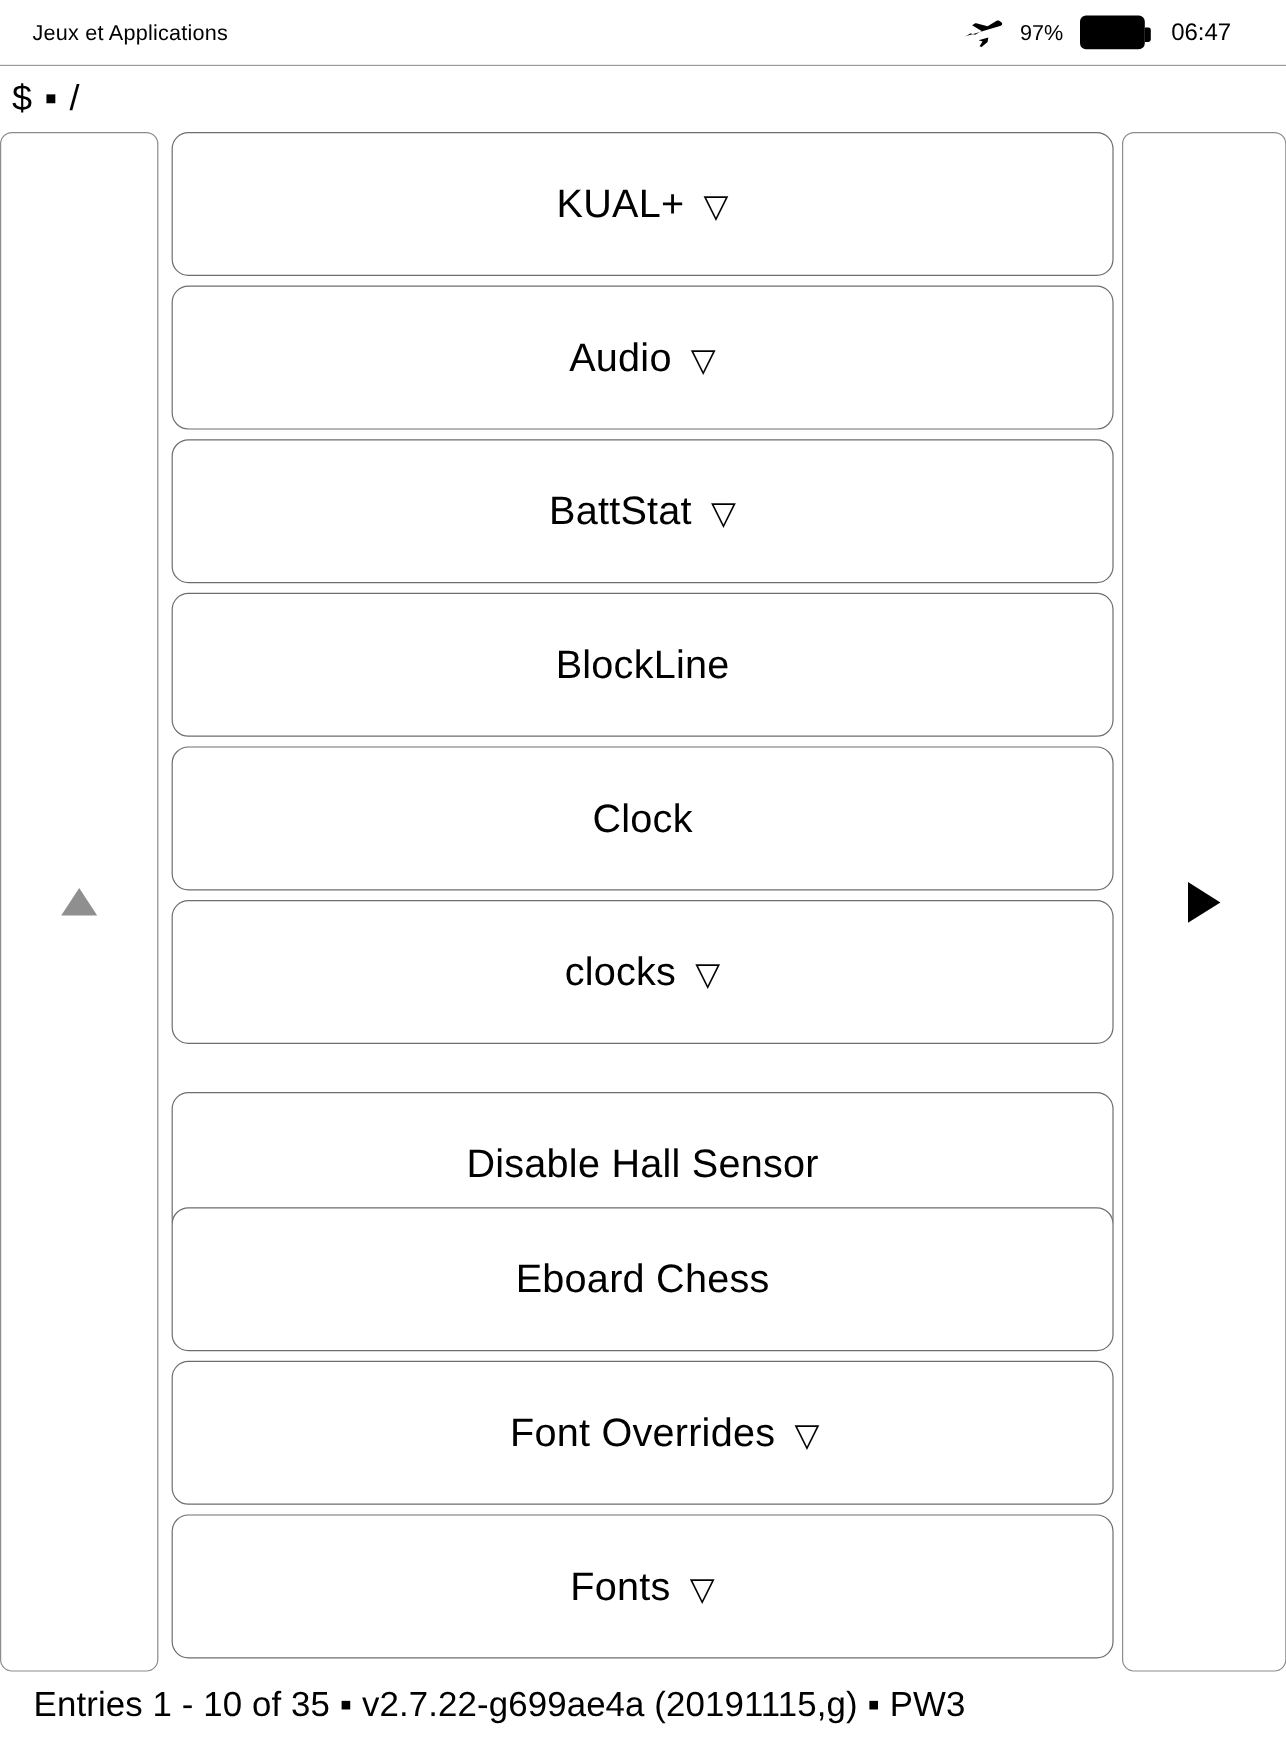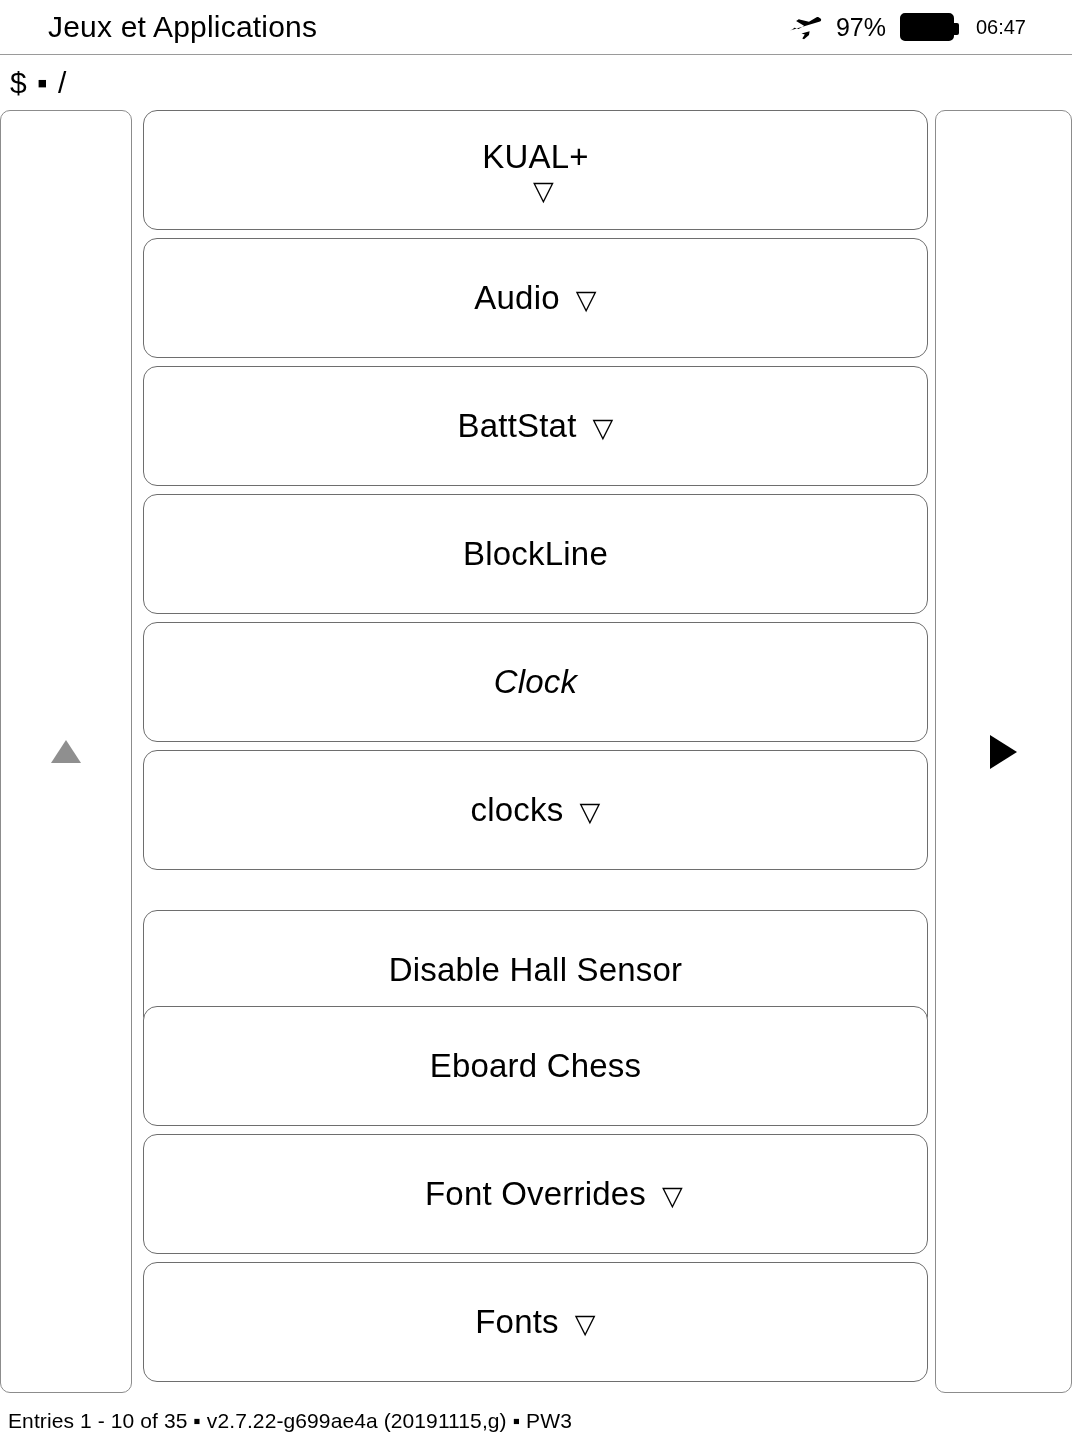--- a/index.html
+++ b/index.html
@@ -21,40 +21,40 @@
     position: absolute;
     top: 0; left: 0;
     width: 1072px;
     height: 55px;
     display: flex;
     align-items: center;
     border-bottom: 1px solid #9a9a9a;
     box-sizing: border-box;
   }
   .status-title {
-    font-size: 30px;
-    margin-left: 48px;
+    font-size: 18px;
+    margin-left: 27px;
     letter-spacing: 0.2px;
   }
   .status-right {
     margin-left: auto;
     margin-right: 46px;
     display: flex;
     align-items: center;
     gap: 14px;
   }
   .plane-icon {
     display: inline-block;
     width: 34px;
     height: 30px;
     position: relative;
   }
   .plane-icon svg { display: block; }
   .battery-pct {
-    font-size: 25px;
+    font-size: 18px;
   }
   .battery-icon {
     width: 54px;
     height: 28px;
     border: 3px solid #000;
     border-radius: 5px;
     position: relative;
     box-sizing: border-box;
     background: #000;
   }
@@ -162,22 +162,22 @@
   .footer {
     position: absolute;
     top: 1394px;
     left: 0;
     width: 1072px;
     height: 54px;
     display: flex;
     align-items: center;
   }
   .footer-text {
-    font-size: 21px;
-    margin-left: 8px;
+    font-size: 29px;
+    margin-left: 28px;
     letter-spacing: 0.1px;
   }
 </style>
 </head>
 <body>
 
 <div class="statusbar">
   <div class="status-title">Jeux et Applications</div>
   <div class="status-right">
     <span class="plane-icon">
@@ -195,36 +195,36 @@
   <div class="path-text">$ ▪ /</div>
 </div>
 
 <div class="main">
 
   <div class="side-pane side-left">
     <div class="tri-up"></div>
   </div>
 
   <div class="list">
-      <div class="entry" style="top: 0px; flex-direction: column;">
+      <div class="entry" style="top: 0px;">
         <span class="entry-label">KUAL+</span>
         <span class="entry-arrow">▽</span>
       </div>
       <div class="entry" style="top: 128px;">
         <span class="entry-label">Audio</span>
         <span class="entry-arrow">▽</span>
       </div>
       <div class="entry" style="top: 256px;">
         <span class="entry-label">BattStat</span>
         <span class="entry-arrow">▽</span>
       </div>
       <div class="entry" style="top: 384px;">
         <span class="entry-label">BlockLine</span>
       </div>
-      <div class="entry" style="top: 512px; font-style: italic;">
+      <div class="entry" style="top: 512px;">
         <span class="entry-label">Clock</span>
       </div>
       <div class="entry" style="top: 640px;">
         <span class="entry-label">clocks</span>
         <span class="entry-arrow">▽</span>
       </div>
       <div class="entry" style="top: 800px;">
         <span class="entry-label">Disable Hall Sensor</span>
       </div>
       <div class="entry" style="top: 896px;">

